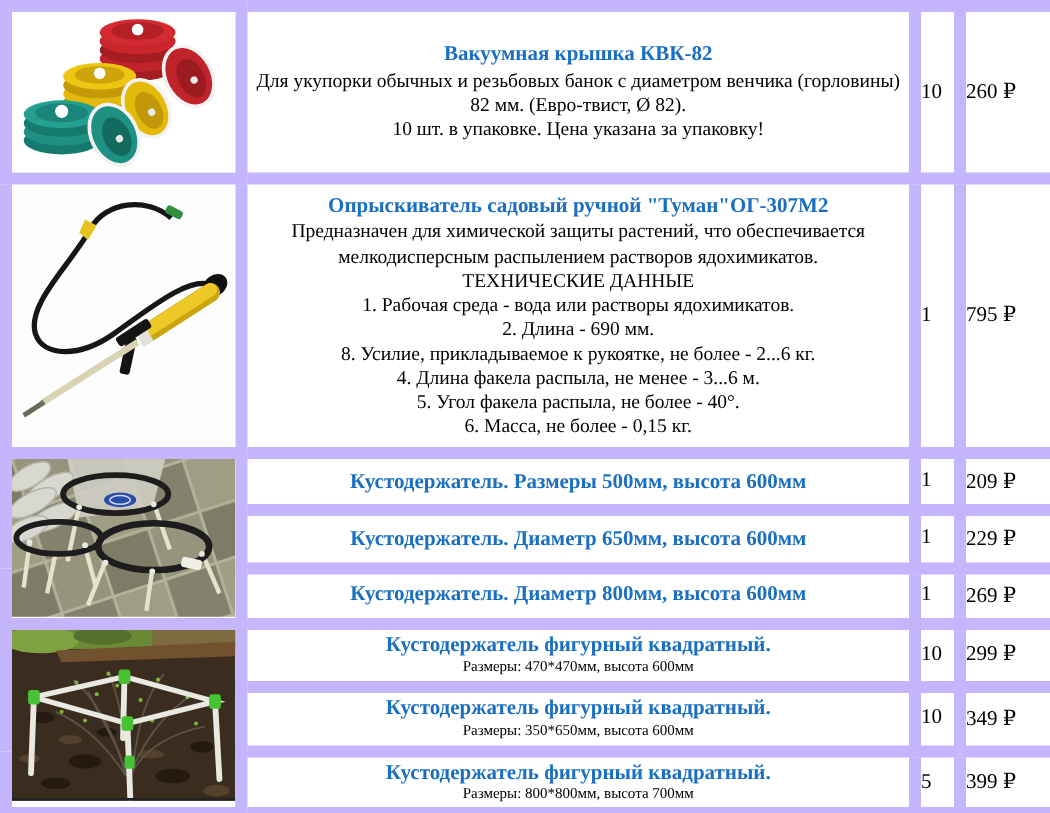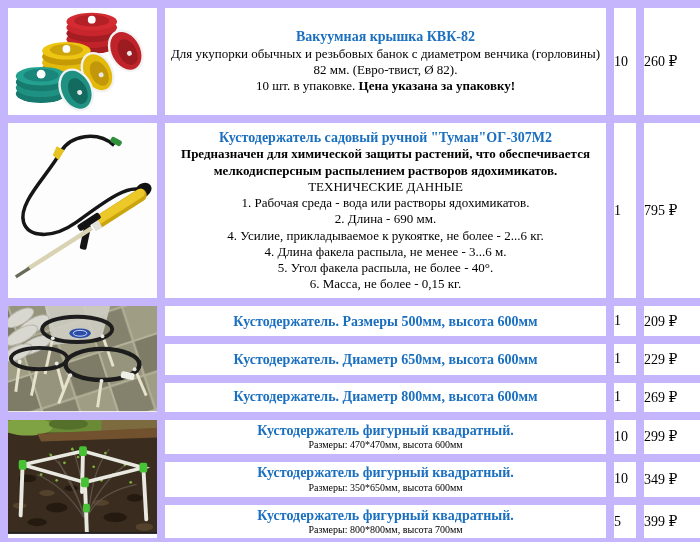--- a/index.html
+++ b/index.html
@@ -6,21 +6,21 @@
   body{width:700px;height:542px;overflow:hidden;
        font-family:"Liberation Serif","DejaVu Serif",serif;color:#000;}
   table.price{border-collapse:collapse;table-layout:fixed;width:700px;height:542px;}
   td{border:8px solid #c4b5fd;padding:0;overflow:hidden;vertical-align:middle;}
   td.img-cell{background:#fff;padding:0;}
   td.img-cell svg{display:block;width:100%;height:100%;}
   td.desc{text-align:center;padding:1px 6px;line-height:1.25;}
   .title{color:var(--accent,#1a6fc0);font-weight:bold;font-size:14px;}
   .body-text{font-size:13px;text-align:center;}
   .sz{font-size:10px;}
-  .b{font-weight:bold;}
+  .b{font-weight:normal;}
   td.qty,td.price-cell{text-align:left;font-size:14px;}
   .sliver{height:100%;width:118px;margin:0 auto;
           background:linear-gradient(90deg,#16240f,#2c431c 40%,#1a2a12);}
 </style>
 </head>
 <body>
 
 <table class="price">
   <colgroup>
     <col style="width:157px">
@@ -99,26 +99,26 @@
         <line x1="136" y1="74" x2="94" y2="101" stroke="#caa50e" stroke-width="13" stroke-linecap="round"></line>
         <line x1="136" y1="72" x2="94" y2="99" stroke="#ecc829" stroke-width="9" stroke-linecap="round"></line>
         <line x1="94" y1="102" x2="87" y2="106" stroke="#e2e2da" stroke-width="12"></line>
         <rect x="70" y="98" width="26" height="7" rx="2" fill="#141414" transform="rotate(-33 83 101)"></rect>
         <rect x="76" y="104" width="7" height="26" rx="2" fill="#141414" transform="rotate(12 79 117)"></rect>
         <line x1="86" y1="108" x2="20" y2="150" stroke="#d9d3b4" stroke-width="4.5"></line>
         <line x1="22" y1="149" x2="8" y2="158" stroke="#6a6a5a" stroke-width="3.5"></line>
       </svg>
     </td>
     <td class="desc">
-      <div class="title">Кустодержатель садовый ручной "Туман"ОГ-307М2</div>
+      <div class="title">Опрыскиватель садовый ручной "Туман"ОГ-307М2</div>
       <div class="body-text b">Предназначен для химической защиты растений, что обеспечивается мелкодисперсным распылением растворов ядохимикатов.</div>
       <div class="body-text">ТЕХНИЧЕСКИЕ ДАННЫЕ</div>
       <div class="body-text">1. Рабочая среда - вода или растворы ядохимикатов.</div>
       <div class="body-text">2. Длина - 690 мм.</div>
-      <div class="body-text">4. Усилие, прикладываемое к рукоятке, не более - 2...6 кг.</div>
+      <div class="body-text">8. Усилие, прикладываемое к рукоятке, не более - 2...6 кг.</div>
       <div class="body-text">4. Длина факела распыла, не менее - 3...6 м.</div>
       <div class="body-text">5. Угол факела распыла, не более - 40°.</div>
       <div class="body-text">6. Масса, не более - 0,15 кг.</div>
     </td>
     <td class="qty">1</td>
     <td class="price-cell">795 ₽</td>
   </tr>
 
   <tr style="height:36px">
     <td class="img-cell" rowspan="3">

